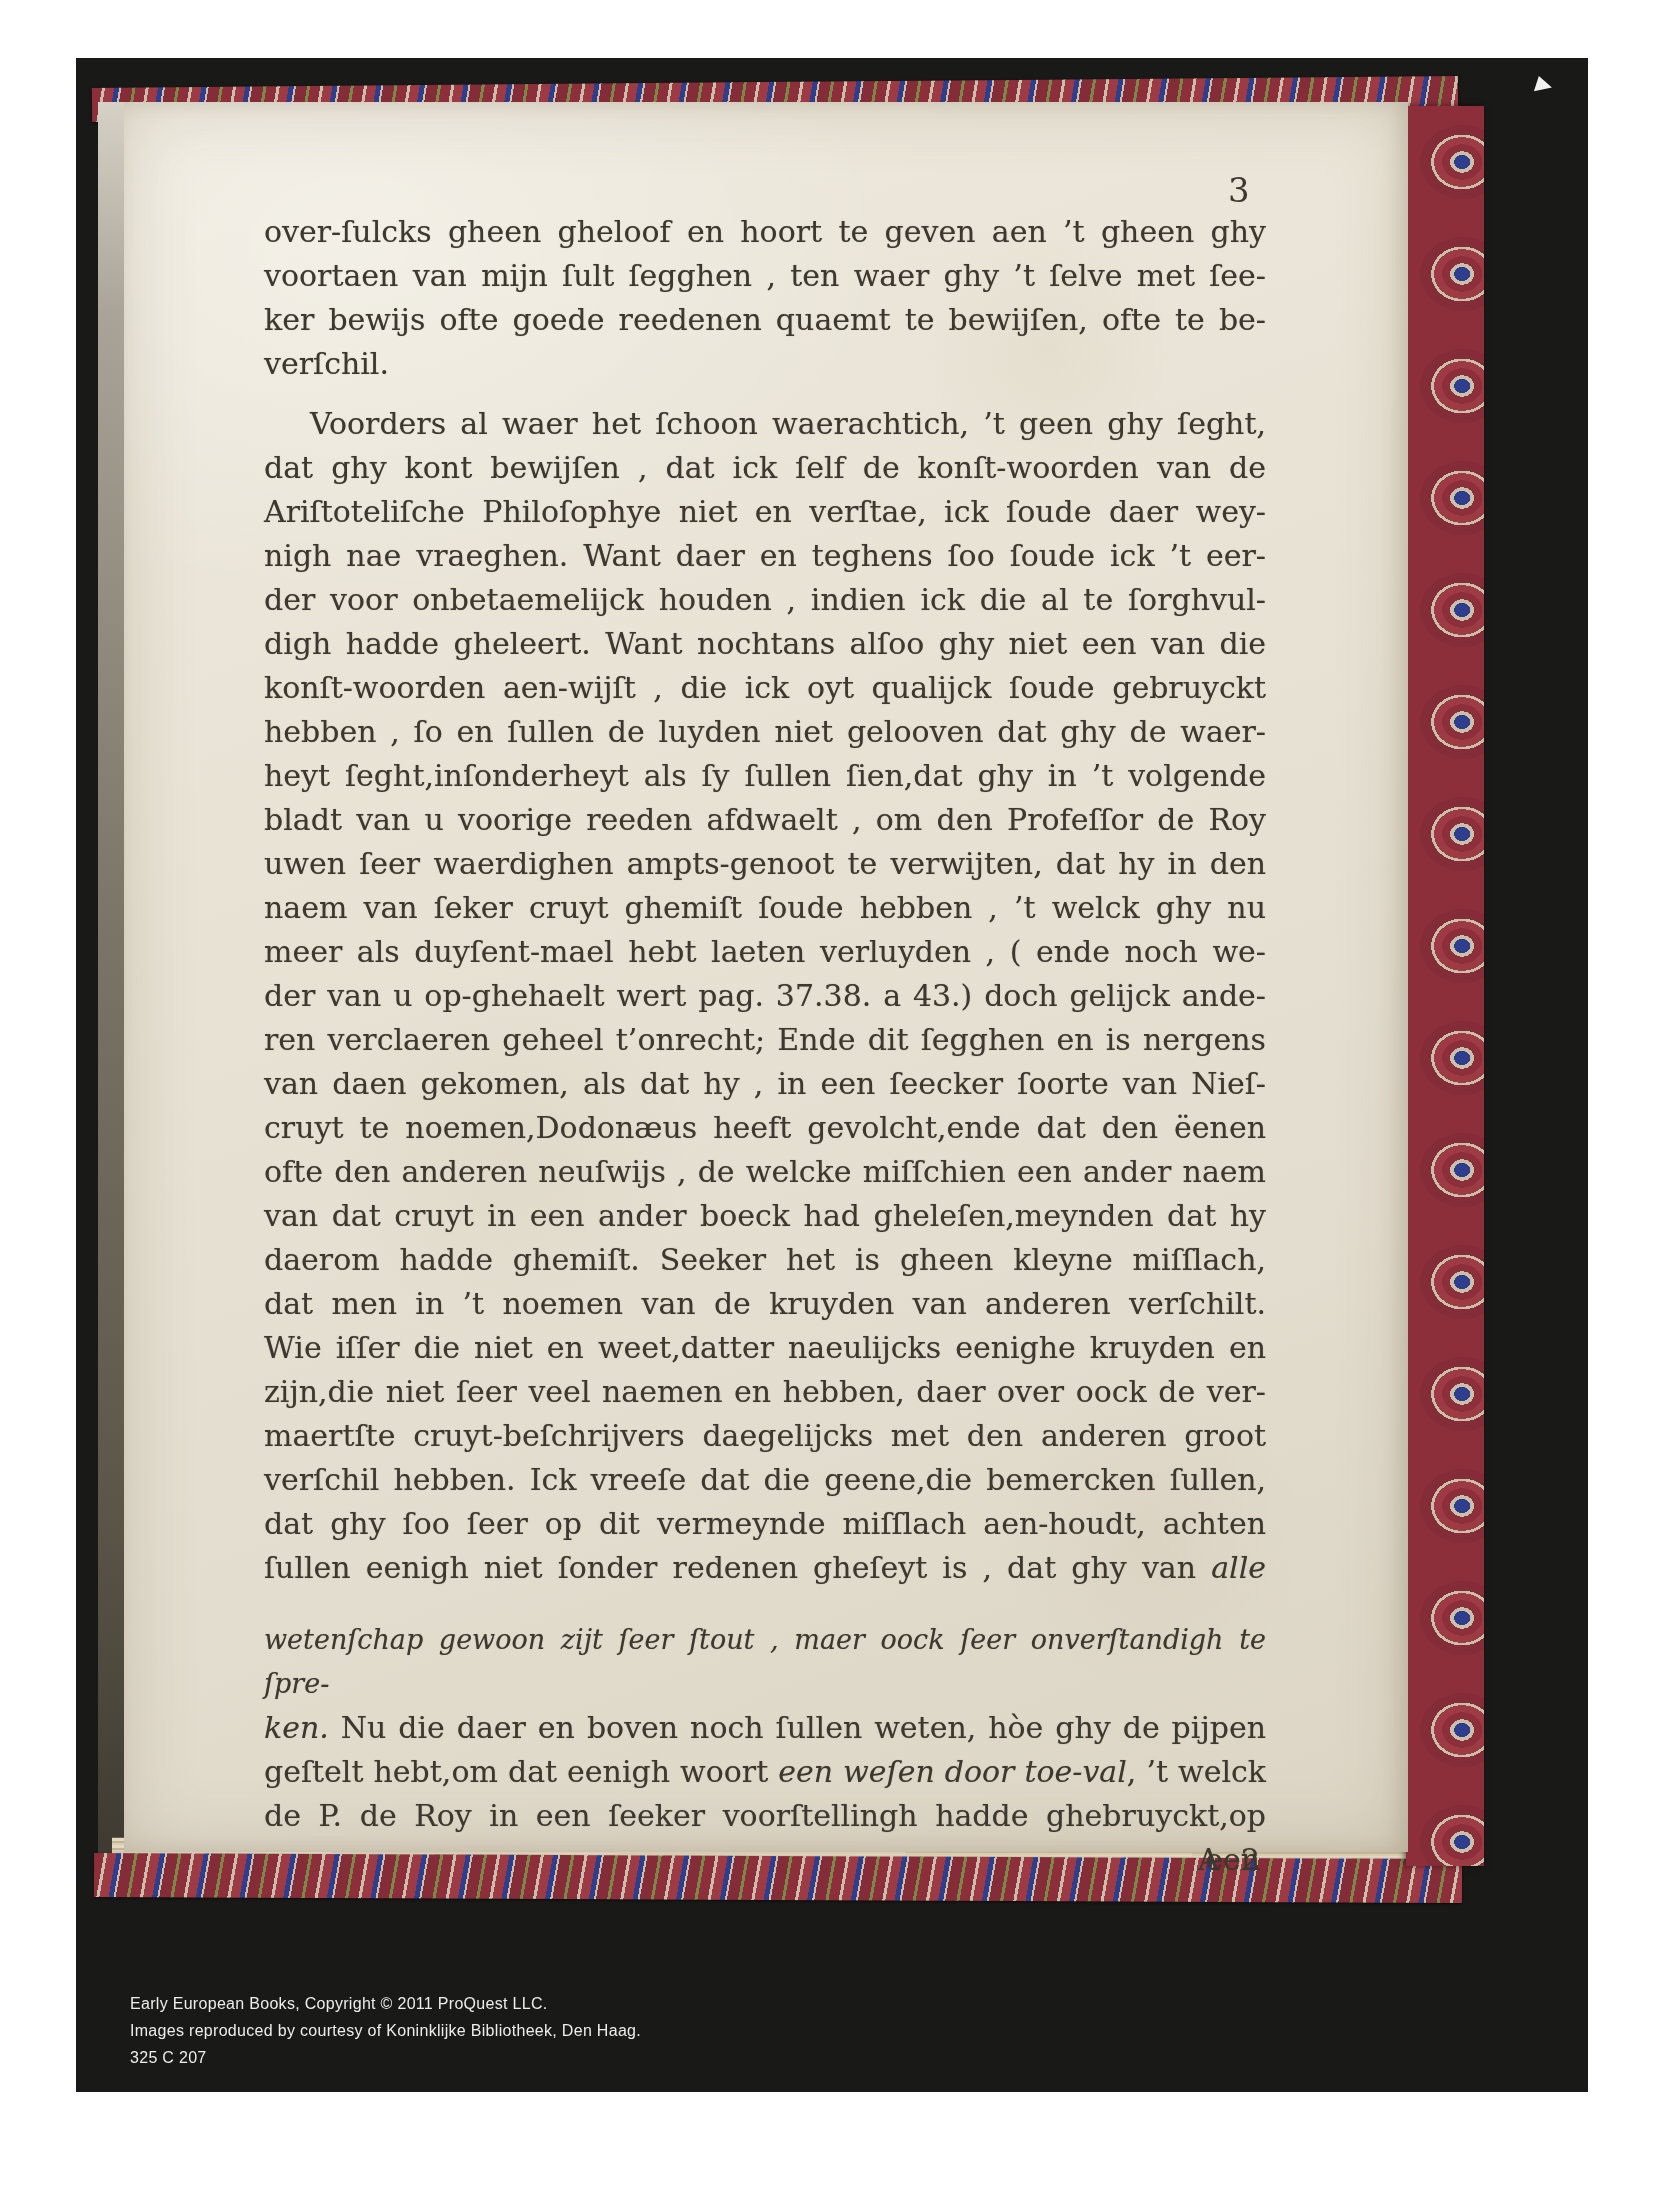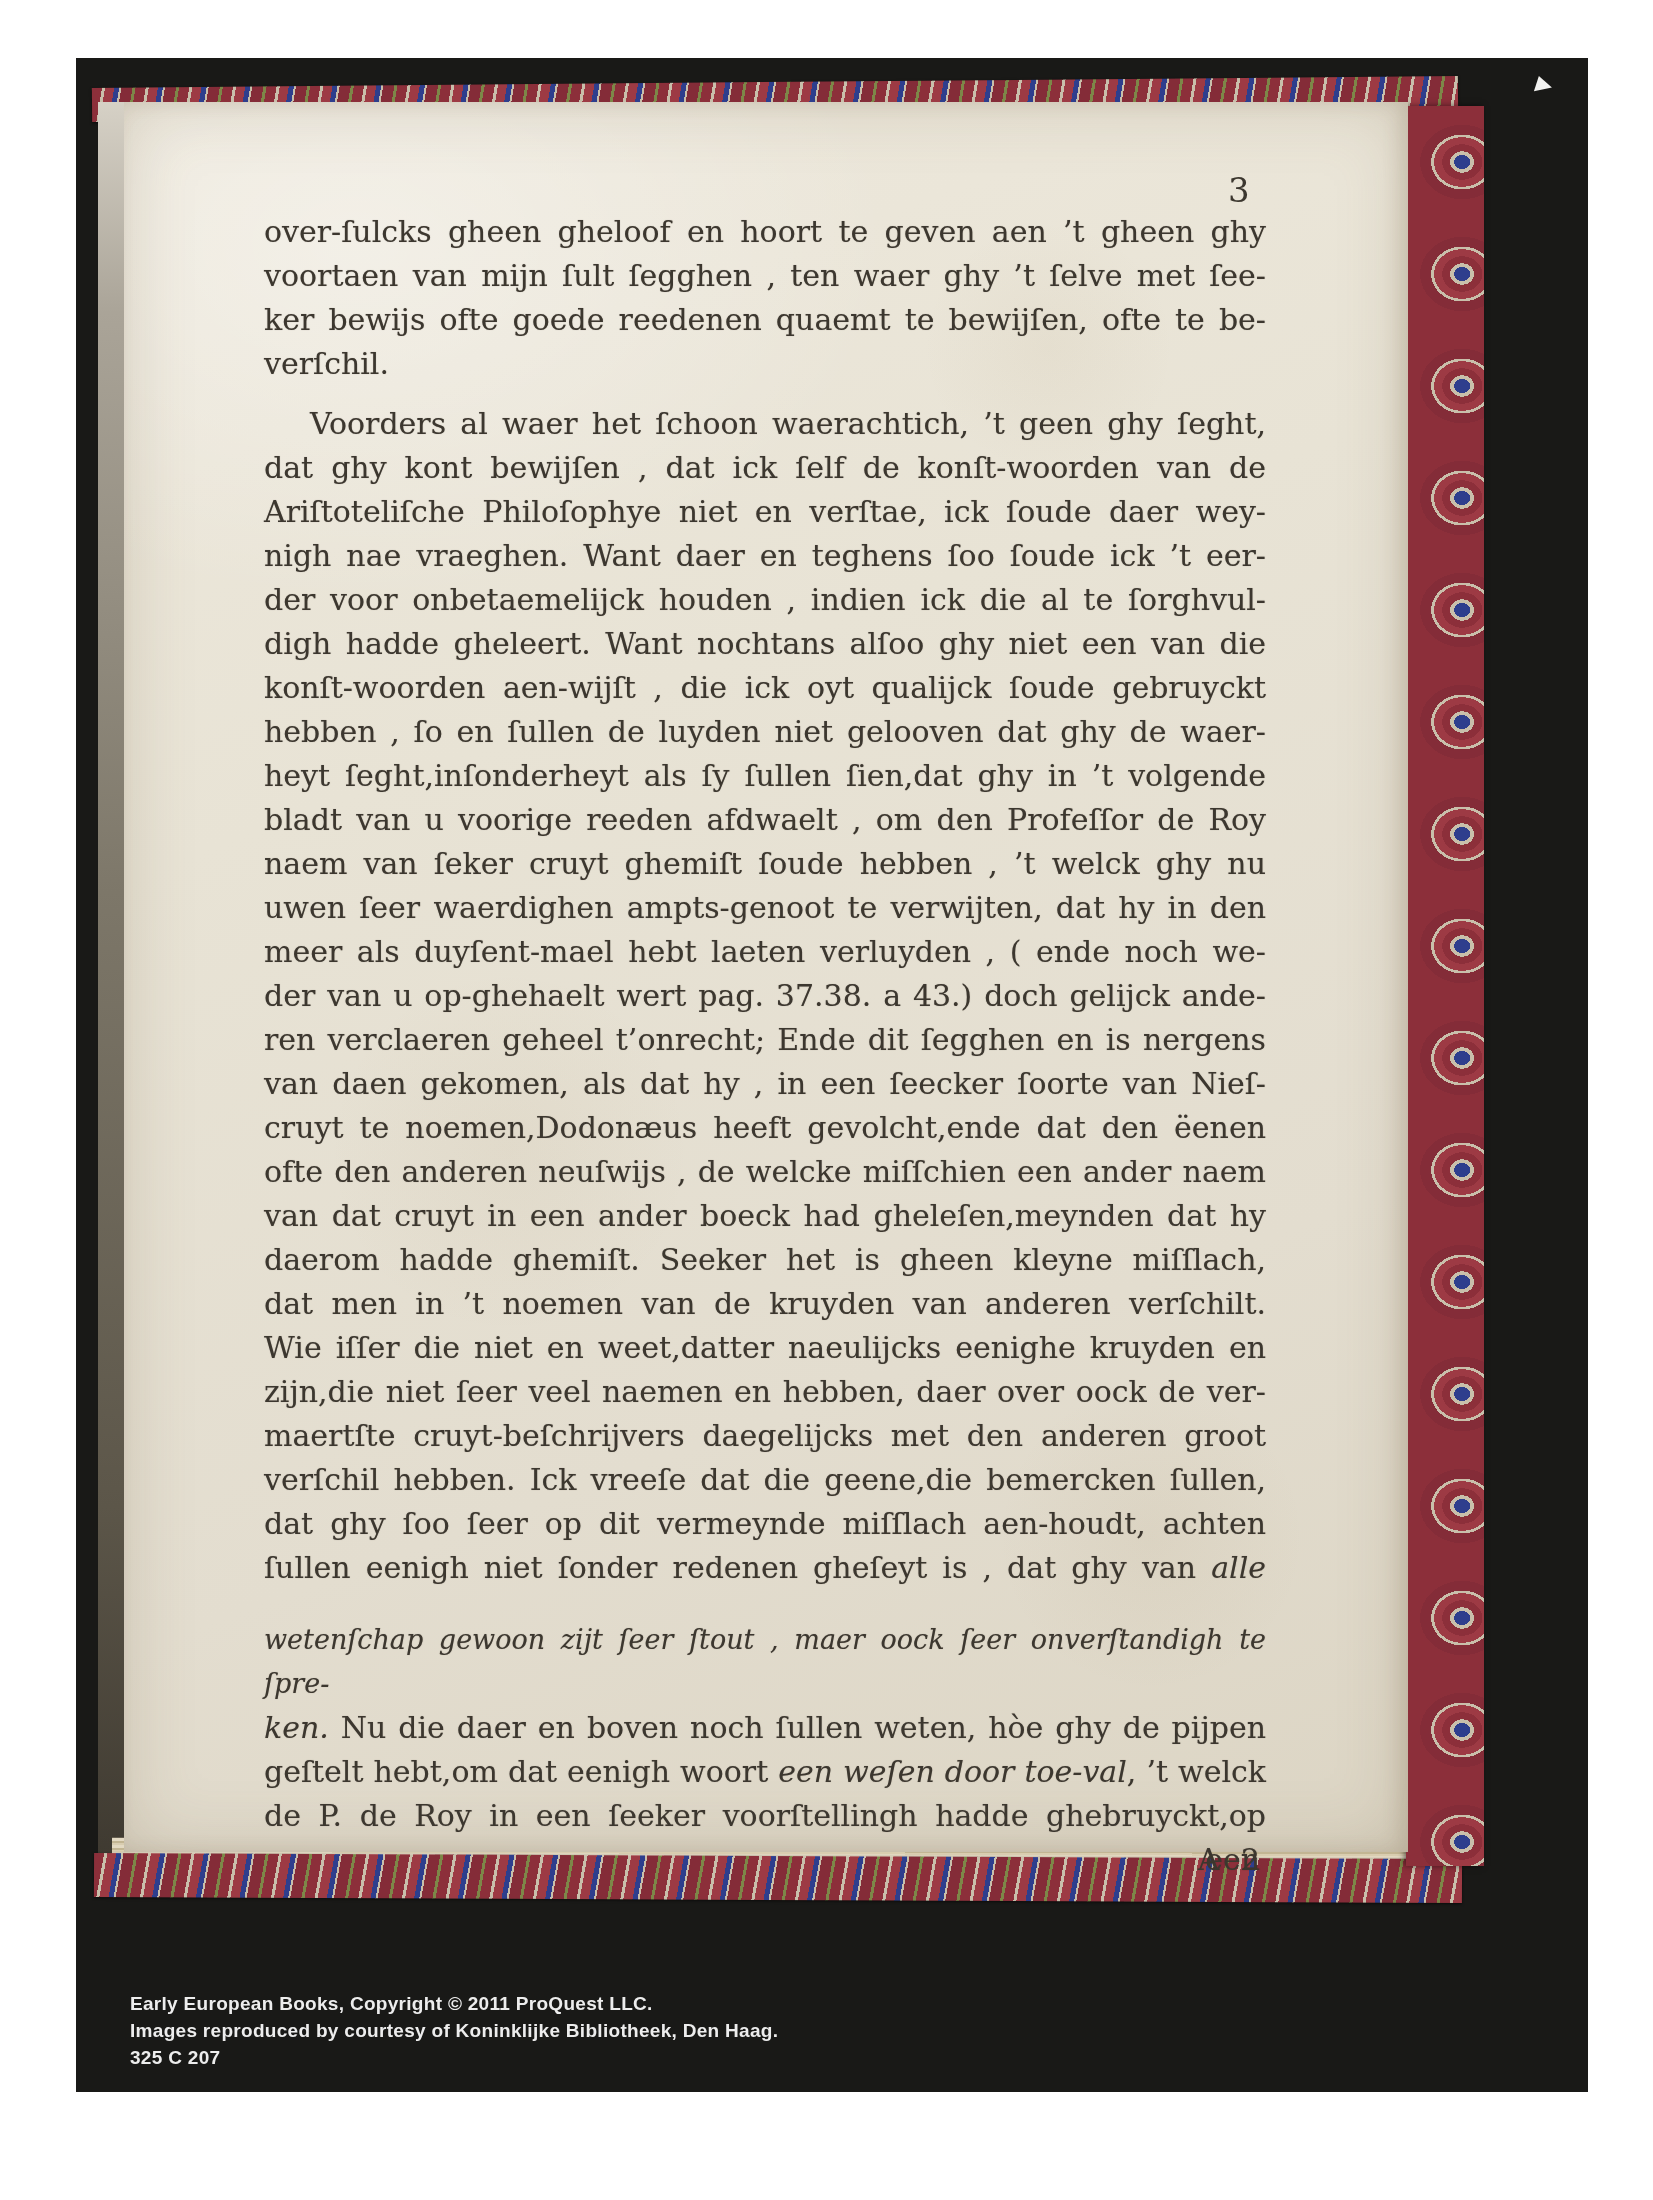--- a/index.html
+++ b/index.html
@@ -95,21 +95,21 @@
   
   .cursor-arrow{
     position:absolute;left:1536px;top:78px;width:0;height:0;
     border-left:16px solid #f2f2f0;border-top:7px solid transparent;border-bottom:9px solid transparent;
     transform:rotate(18deg);
   }
 
   .footer{
     position:absolute;left:130px;top:1990px;
     font-family:"Liberation Sans", sans-serif;
-    font-size:19px;line-height:27px;color:#ededed;letter-spacing:.3px;font-weight:bold;
+    font-size:16px;line-height:27px;color:#ededed;letter-spacing:.3px;
   }
 </style>
 </head>
 <body>
 
 <div class="scan-canvas">
 
   <div class="photo-mat"></div>
 
   <div class="edge-top marble"></div>
@@ -133,22 +133,22 @@
         <div class="line indent"><span>Voorders al waer het ſchoon waerachtich, ’t geen ghy ſeght,</span></div>
         <div class="line"><span>dat ghy kont bewijſen , dat ick ſelf de konſt-woorden van de</span></div>
         <div class="line"><span>Ariſtoteliſche Philoſophye niet en verſtae, ick ſoude daer wey-</span></div>
         <div class="line"><span>nigh nae vraeghen.  Want daer en teghens ſoo ſoude ick ’t eer-</span></div>
         <div class="line"><span>der voor onbetaemelijck houden , indien ick die al te ſorghvul-</span></div>
         <div class="line"><span>digh hadde gheleert.  Want nochtans alſoo ghy niet een van die</span></div>
         <div class="line"><span>konſt-woorden aen-wijſt , die ick oyt qualijck ſoude gebruyckt</span></div>
         <div class="line"><span>hebben , ſo en ſullen de luyden niet gelooven dat ghy de waer-</span></div>
         <div class="line"><span>heyt ſeght,inſonderheyt als ſy ſullen ſien,dat ghy in ’t volgende</span></div>
         <div class="line"><span>bladt van u voorige reeden afdwaelt , om den Profeſſor de Roy</span></div>
+        <div class="line"><span>uwen ſeer waerdighen ampts-genoot te verwijten, dat hy in den</span></div>
         <div class="line"><span>naem van ſeker cruyt ghemiſt ſoude hebben , ’t welck ghy nu</span></div>
-        <div class="line"><span>uwen ſeer waerdighen ampts-genoot te verwijten, dat hy in den</span></div>
         <div class="line"><span>meer als duyſent-mael hebt laeten verluyden , ( ende noch we-</span></div>
         <div class="line"><span>der van u op-ghehaelt wert pag. 37.38. a 43.) doch gelijck ande-</span></div>
         <div class="line"><span>ren verclaeren geheel t’onrecht; Ende dit ſegghen en is nergens</span></div>
         <div class="line"><span>van daen gekomen, als dat hy ,  in een ſeecker ſoorte van Nieſ-</span></div>
         <div class="line"><span>cruyt te noemen,Dodonæus heeft gevolcht,ende dat den ëenen</span></div>
         <div class="line"><span>ofte den anderen neuſwijs , de welcke miſſchien een ander naem</span></div>
         <div class="line"><span>van dat cruyt in een ander boeck had gheleſen,meynden dat hy</span></div>
         <div class="line"><span>daerom hadde ghemiſt.  Seeker het is gheen kleyne miſſlach,</span></div>
         <div class="line"><span>dat men in ’t noemen van de kruyden van anderen verſchilt.</span></div>
         <div class="line"><span>Wie iſſer die niet en weet,datter naeulijcks eenighe kruyden en</span></div>

